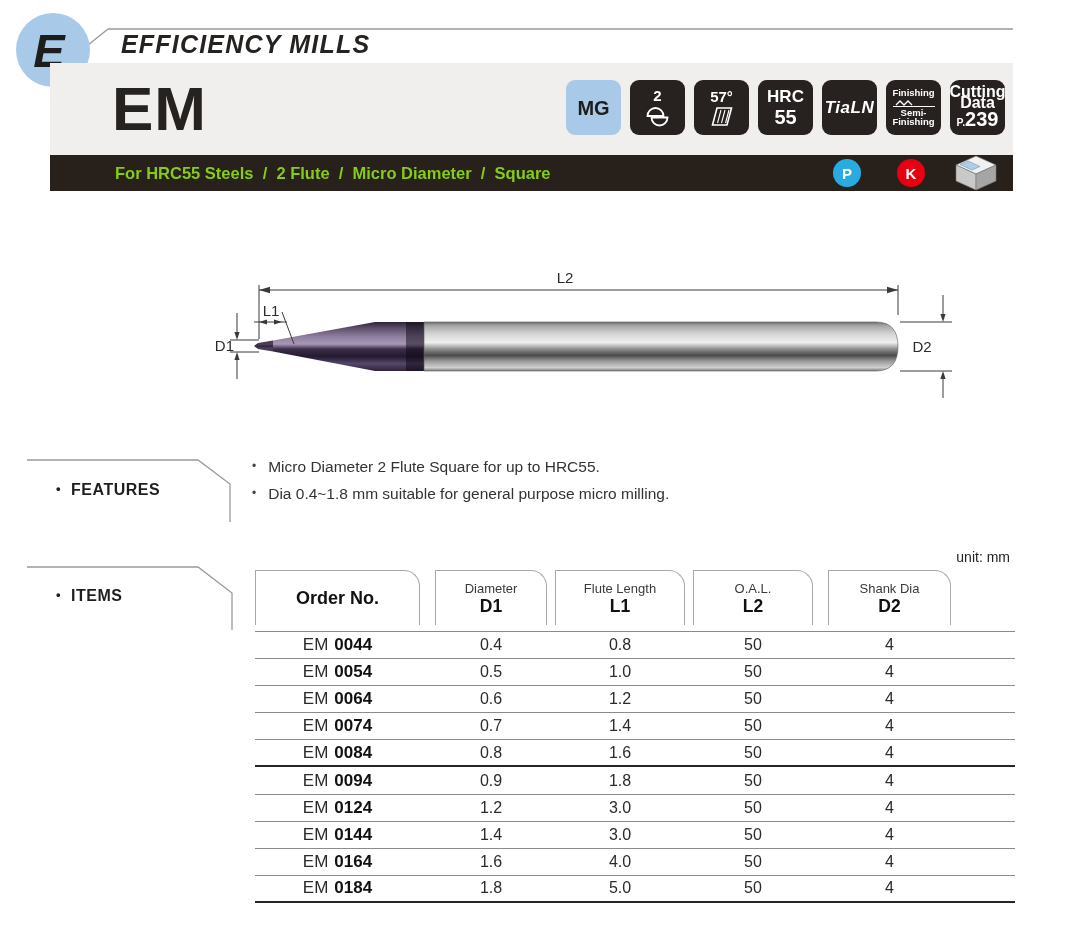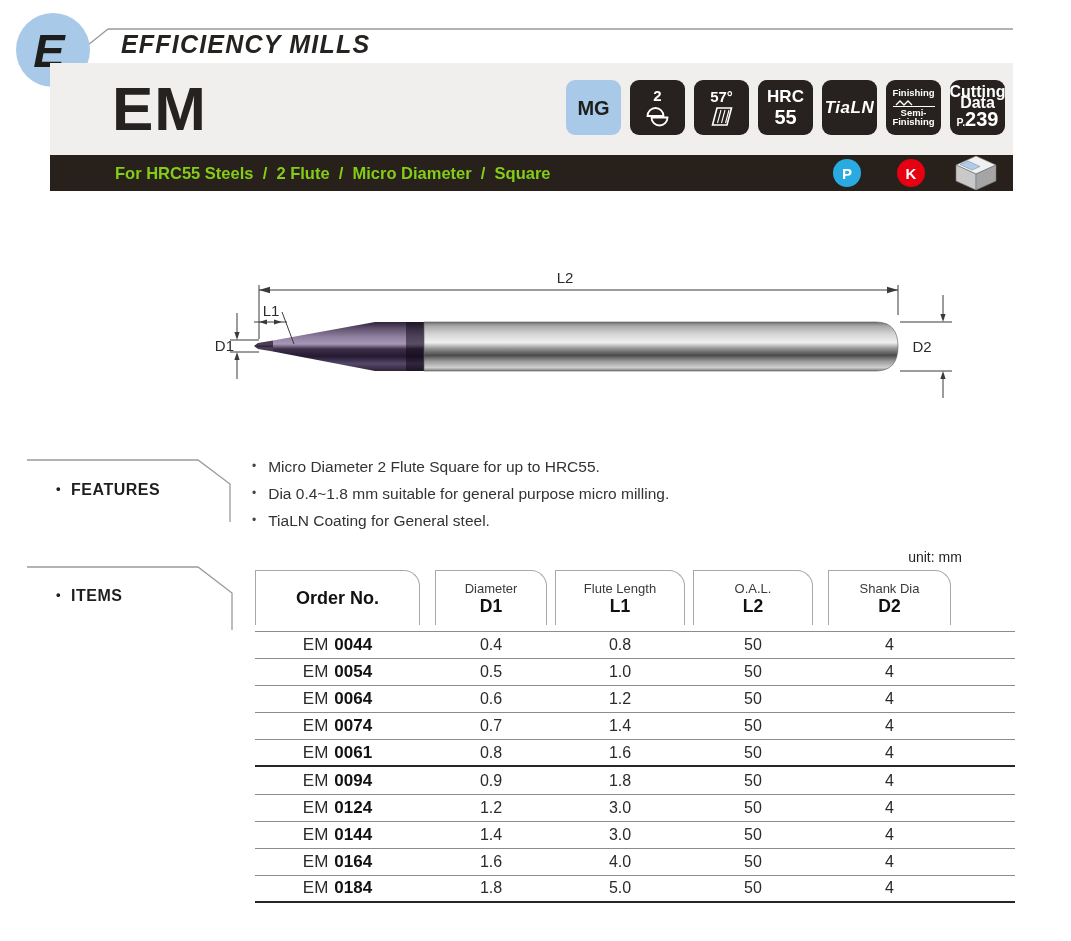--- a/index.html
+++ b/index.html
@@ -54,21 +54,21 @@
   #items-tab { top:550px; }
   .section-label { position:absolute; left:56px; font-size:16px; font-weight:bold; color:#1e1e1e; letter-spacing:0.5px; }
   .section-label::before { content:"•"; font-size:13px; margin-right:10px; position:relative; top:-2px; }
   #features-label { top:481px; }
   #items-label { top:587px; }
 
   #feature-list { position:absolute; left:252px; top:453px; }
   .feature-item { font-size:15.5px; color:#333; height:27px; display:flex; align-items:center; }
   .feature-item::before { content:"•"; font-size:12px; color:#444; margin-right:12px; position:relative; top:-1px; }
 
-  #unit-note { position:absolute; left:860px; top:549px; width:150px; text-align:center; font-size:14px; color:#222; }
+  #unit-note { position:absolute; left:860px; top:549px; width:150px; text-align:right; font-size:14px; color:#222; }
 
   
   #items-table { position:absolute; left:255px; top:570px; width:760px; }
   #table-header { display:flex; height:55px; }
   .hcell { border:1.2px solid #a8a8a8; border-bottom:none; border-top-right-radius:16px;
     display:flex; flex-direction:column; align-items:center; justify-content:center; background:#fff; }
   .hcell .ht { font-size:13px; color:#3a3a3a; line-height:15px; }
   .hcell .hs { font-size:17.5px; font-weight:bold; color:#111; line-height:20px; }
   .hcell.single { justify-content:center; }
   .hcell.single .hs { font-size:18px; }
@@ -226,21 +226,20 @@
     <text x="712" y="97" text-anchor="middle" class="dimtext">D2</text>
   </svg>
 
   <svg id="features-tab" class="tab-svg">
     <polyline points="27,20 198,20 230,44 230,82" fill="none" stroke="#9a9a9a" stroke-width="1.3"></polyline>
   </svg>
   <div id="features-label" class="section-label">FEATURES</div>
   <div id="feature-list">
       <div class="feature-item">Micro Diameter 2 Flute Square for up to HRC55.</div>
       <div class="feature-item">Dia 0.4~1.8 mm suitable for general purpose micro milling.</div>
-      <div class="feature-item">TiaLN Coating for General steel.</div>
     </div>
 
   <svg id="items-tab" class="tab-svg">
     <polyline points="27,17 198,17 232,43 232,80" fill="none" stroke="#9a9a9a" stroke-width="1.3"></polyline>
   </svg>
   <div id="items-label" class="section-label">ITEMS</div>
   <div id="unit-note">unit: mm</div>
 
   <div id="items-table">
     <div id="table-header">
@@ -301,21 +300,21 @@
             <span>EM</span><span class="code">0074</span>
           </div>
           <div class="cell c1">0.7</div>
           <div class="cell c2">1.4</div>
           <div class="cell c3">50</div>
           <div class="cell c4">4</div>
         </div>
 
         <div class="trow">
           <div class="cell order c-order">
-            <span>EM</span><span class="code">0061</span>
+            <span>EM</span><span class="code">0084</span>
           </div>
           <div class="cell c1">0.8</div>
           <div class="cell c2">1.6</div>
           <div class="cell c3">50</div>
           <div class="cell c4">4</div>
         </div>
 
         <div class="trow">
           <div class="cell order c-order">
             <span>EM</span><span class="code">0094</span>

